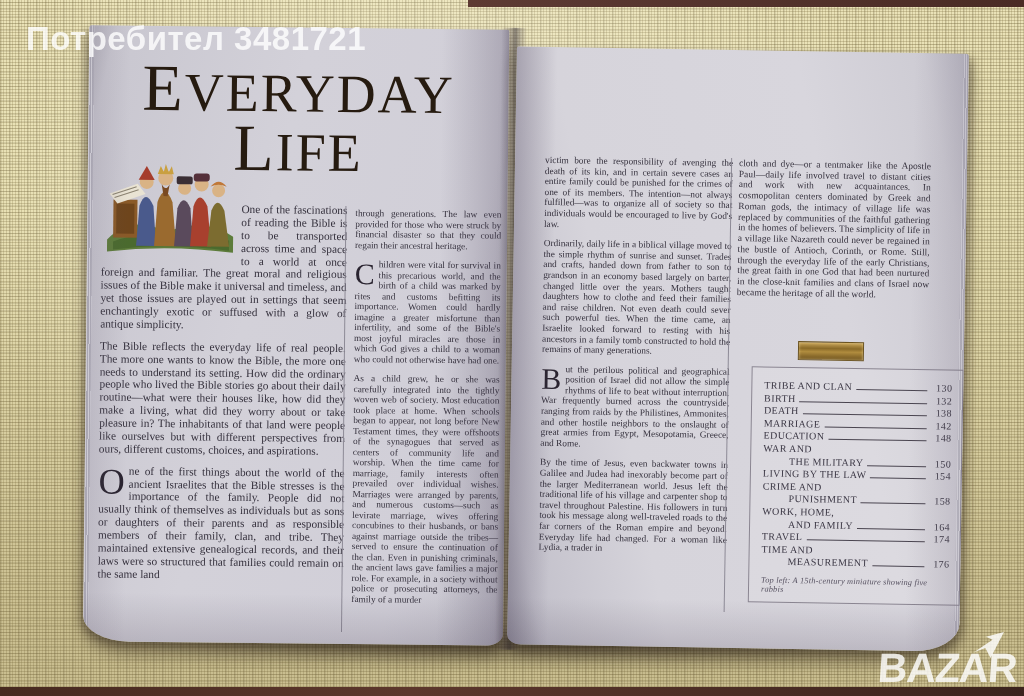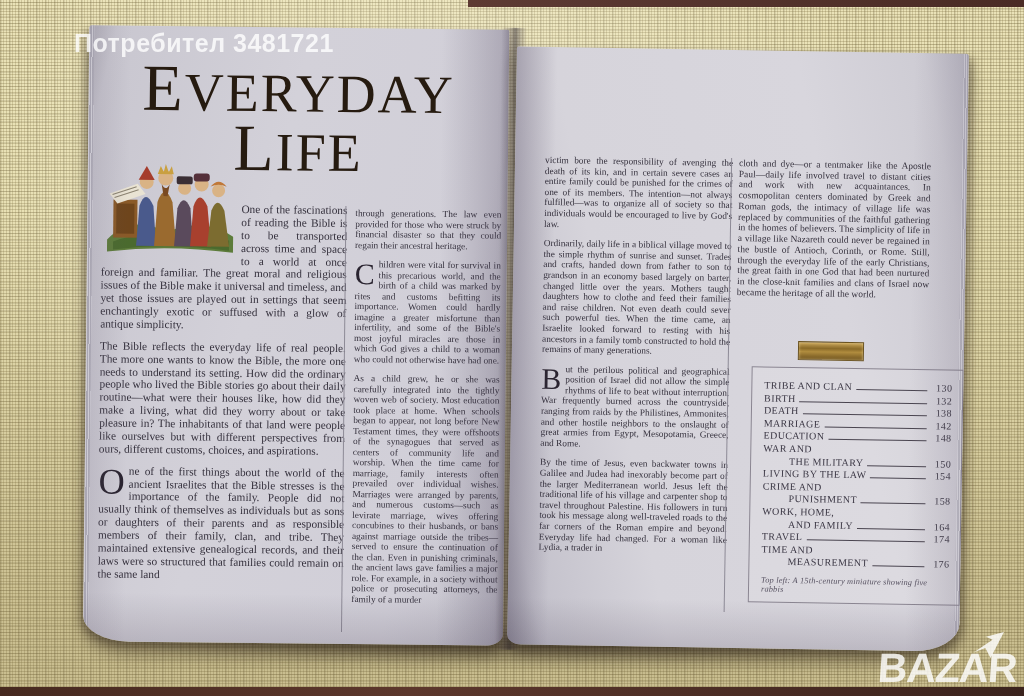--- a/index.html
+++ b/index.html
@@ -83,22 +83,22 @@
     padding:12px 10px 6px 12px;box-sizing:border-box;}
   .toc-entry{color:#3b3744;font-size:10px;letter-spacing:0.4px;line-height:12.6px;}
   .toc-l1{white-space:nowrap;}
   .toc-l2{display:flex;align-items:baseline;white-space:nowrap;}
   .toc-entry.two .toc-l2{padding-left:26px;}
   .toc-leader{flex:1;border-bottom:1px solid #4a4550;margin:0 3px 2px 4px;min-width:8px;}
   .toc-num{text-align:right;min-width:22px;}
   .toc-caption{margin-top:7px;font-size:8.3px;font-style:italic;color:#565160;letter-spacing:0.2px;}
 
   
-  .wm-user{position:absolute;left:26px;top:29px;font-family:"Liberation Sans",sans-serif;
-    font-weight:bold;font-size:25px;color:rgba(255,255,255,0.80);letter-spacing:0.5px;margin-left:48px;}
+  .wm-user{position:absolute;left:26px;top:20px;font-family:"Liberation Sans",sans-serif;
+    font-weight:bold;font-size:33px;color:rgba(255,255,255,0.80);letter-spacing:0.5px;}
   .bazar-logo{position:absolute;right:6px;bottom:2px;width:140px;height:62px;}
   .bazar-text{position:absolute;left:0;bottom:2px;font-family:"Liberation Sans",sans-serif;
     font-weight:900;font-size:41px;letter-spacing:-1px;color:rgba(255,255,255,0.82);
     transform:skewX(-4deg);}
   .bazar-arrow{position:absolute;right:14px;top:0;width:30px;height:26px;
     background:rgba(255,255,255,0.82);
     clip-path:polygon(100% 0, 55% 100%, 38% 62%, 0 78%, 62% 30%, 40% 18%);}
 </style>
 </head>
 <body>

